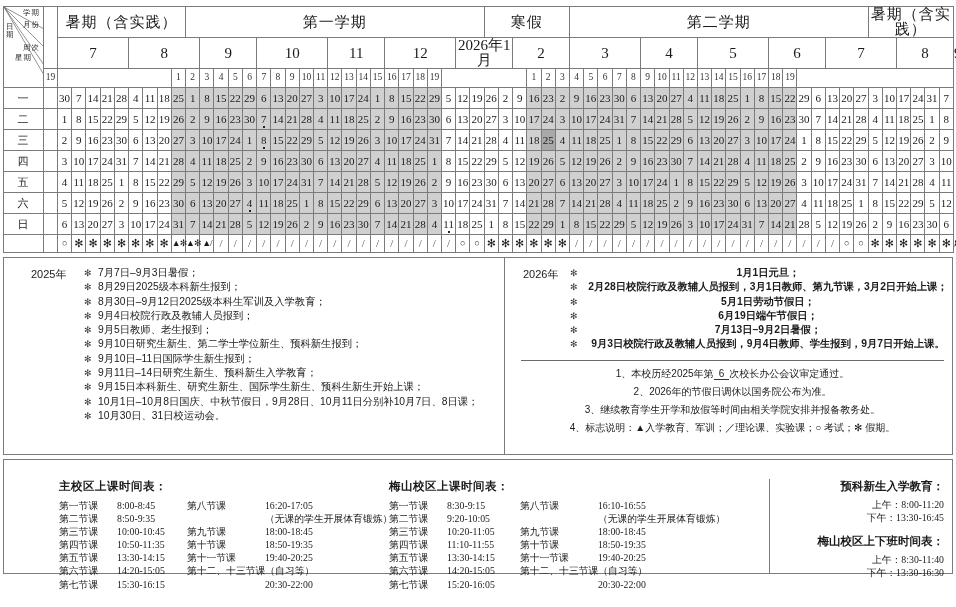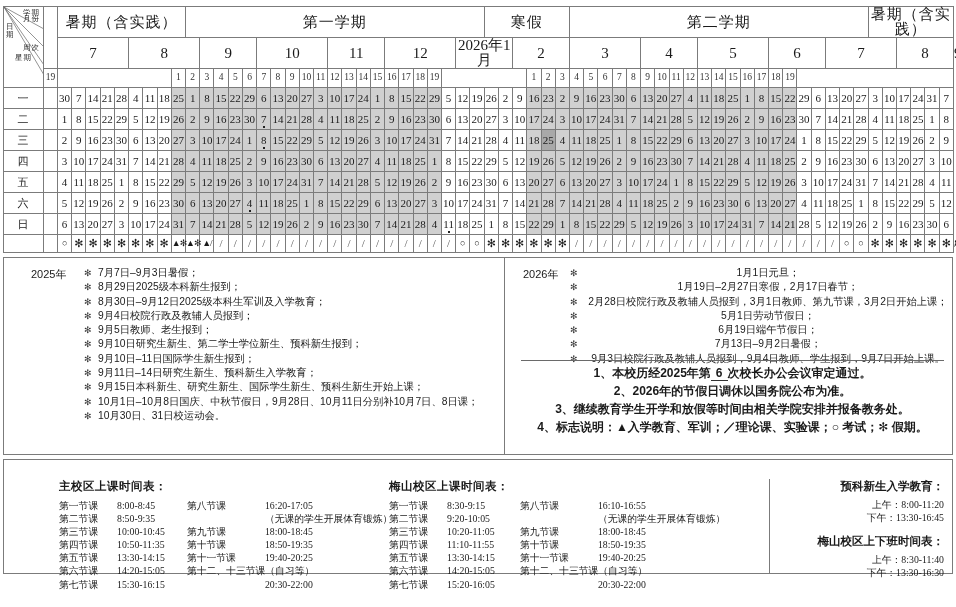--- a/index.html
+++ b/index.html
@@ -45,21 +45,21 @@
     width: 40px;
     padding: 0 !important;
     overflow: hidden;
   }
   .corner svg { display:block; position:absolute; left:0; top:0; }
   .corner span {
     position: absolute; font-size: 7.5px; color: #222;
     font-family: "Liberation Serif", serif; white-space: nowrap;
   }
   .cn-xueqi { right: 3px;  top: 2px; }
-  .cn-yuefen { right: 3px;  top: 8px; }
+  .cn-yuefen { right: 3px;  top: 14px; }
   .cn-zhouci { right: 3px;  top: 37px; }
   .cn-riqi   { left: 2px;   top: 16px; }
   .cn-xingqi { left: 11px;  top: 47px; }
 
   .dowlabel { font-size: 13px; letter-spacing: 1px; }
 
   
   td.sh  { background: #d0d0d0 !important; }
   td.sh2 { background: #a9a9a9 !important; }
 
@@ -120,35 +120,35 @@
     padding-left: 14px;
   }
   ul.notelist li::before {
     content: "\273B";
     position: absolute;
     left: 0; top: 0px;
     font-size: 9px;
     color: #333;
   }
   .nl-2025 { margin-left: 80px !important; }
-  .nl-2026 { margin-left: 65px !important; }
+  .nl-2026 { margin-left: 65px !important; font-weight: bold; }
 
   .rules {
     position: absolute;
     left: 16px;
     bottom: 8px;
     right: 8px;
     border-top: 1px solid #6a6a6a;
     padding-top: 6px;
   }
   .rules p {
     margin: 0 0 5px 0;
-    font-size: 12px;
+    font-size: 10px;
     line-height: 13px;
-    font-weight: bold;
+    font-weight: normal;
     white-space: nowrap;
   }
   .rules p.last { margin-bottom: 12px; }
   .uline { border-bottom: 1px solid #333; padding: 0 5px; }
 
   
   .sched-wrap {
     margin: 4px 3px 0 3px;
     border: 1px solid #7b7b7b;
     width: 950px;
@@ -1037,21 +1037,20 @@
           <li>9月11日–14日研究生新生、预科新生入学教育；</li>
           <li>9月15日本科新生、研究生新生、国际学生新生、预科生新生开始上课；</li>
           <li>10月1日–10月8日国庆、中秋节假日，9月28日、10月11日分别补10月7日、8日课；</li>
           <li>10月30日、31日校运动会。</li>
         </ul>
     </div>
     <div class="notes-right">
       <span class="yearlbl yl-2026">2026年</span>
       <ul class="notelist nl-2026" id="list-2026">
           <li>1月1日元旦；</li>
-          <li>1月19日–2月27日寒假，2月17日春节；</li>
           <li>2月28日校院行政及教辅人员报到，3月1日教师、第九节课，3月2日开始上课；</li>
           <li>5月1日劳动节假日；</li>
           <li>6月19日端午节假日；</li>
           <li>7月13日–9月2日暑假；</li>
           <li>9月3日校院行政及教辅人员报到，9月4日教师、学生报到，9月7日开始上课。</li>
         </ul>
       <div class="rules" id="rules-block">
           <p class="rule">1、本校历经2025年第<span class="uline">6</span>次校长办公会议审定通过。</p>
           <p class="rule">2、2026年的节假日调休以国务院公布为准。</p>
           <p class="rule">3、继续教育学生开学和放假等时间由相关学院安排并报备教务处。</p>

